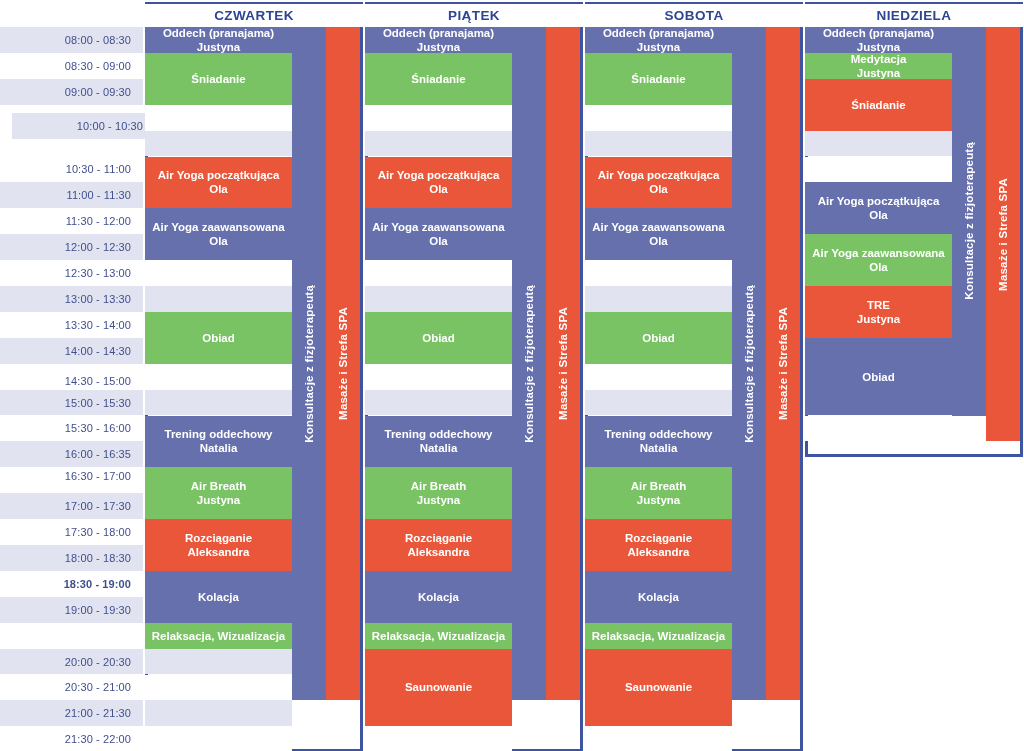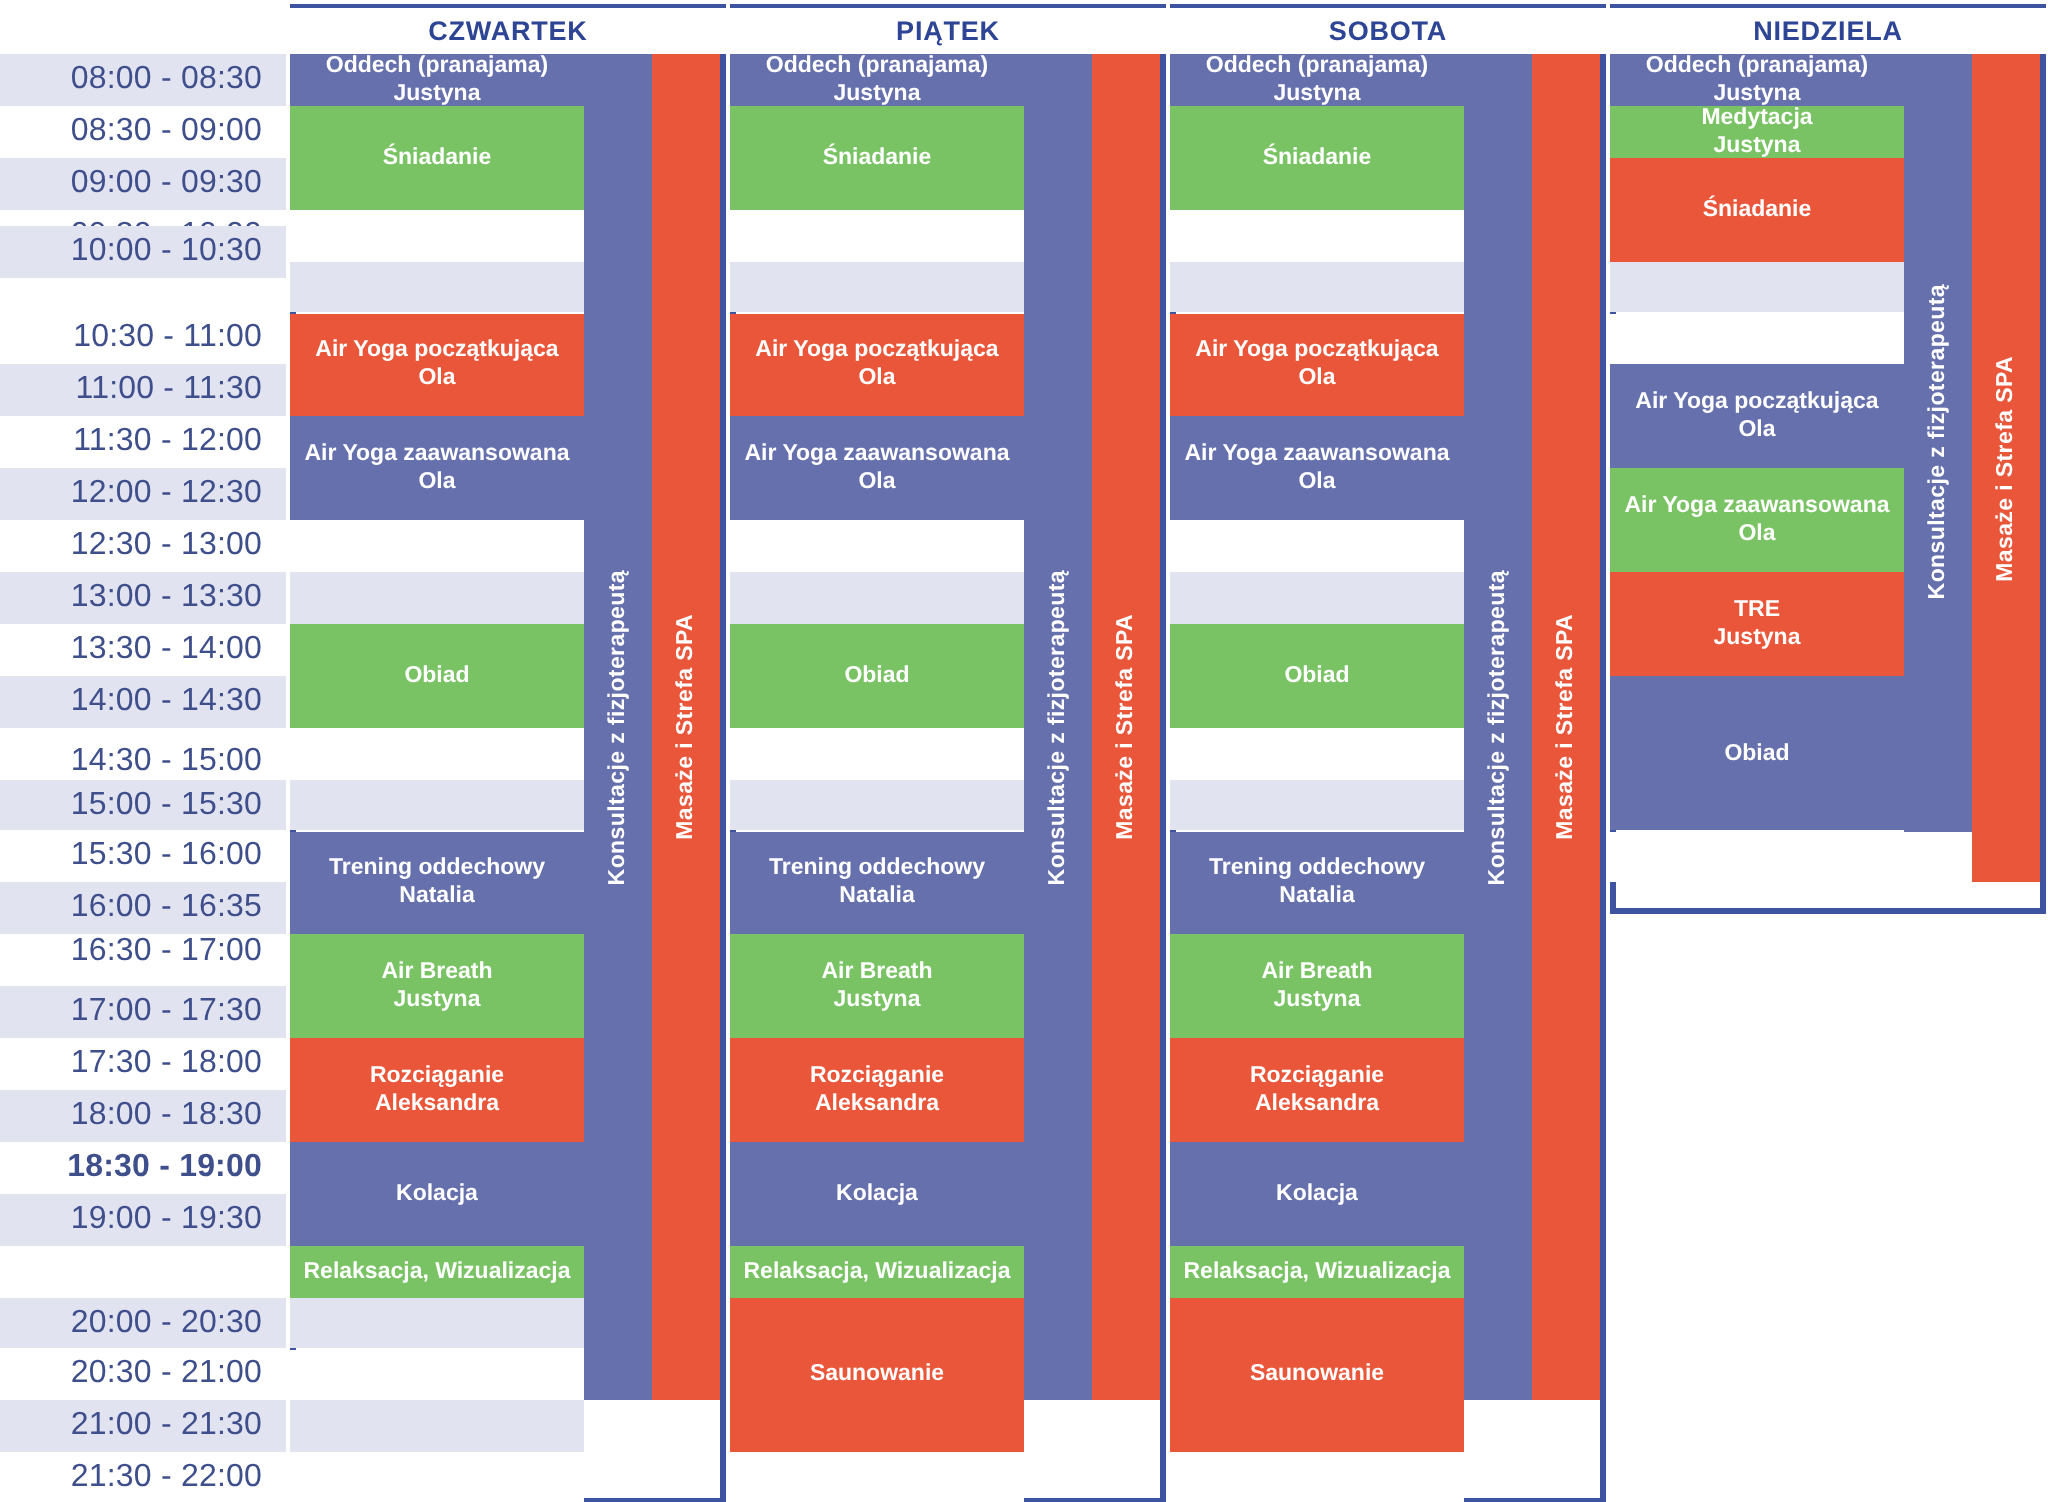--- a/index.html
+++ b/index.html
@@ -9,21 +9,21 @@
     font-family: "Liberation Sans", sans-serif;
     overflow: hidden;
   }
   #stage { position: relative; width: 1024px; height: 751px; }
 
   
   .time-col { position: absolute; left: 0; top: 0; width: 143px; height: 751px; }
   .time-row {
     position: absolute; left: 0; width: 143px;
     color: #3f4f8c;
-    font-size: 16px;
+    font-size: 11px;
     text-align: right;
     padding-right: 12px;
     display: flex; align-items: center; justify-content: flex-end;
     letter-spacing: .1px;
   }
   .time-row.alt { background: #e2e3f0; }
   .time-row.plain { background: #ffffff; }
 
   
   .day-col { position: absolute; top: 0; }
@@ -84,21 +84,21 @@
 </head>
 <body>
 
 <div id="stage">
 
   <div class="time-col">
       <div class="time-row alt" style="top: 27px; height: 25.9px;">08:00 - 08:30</div>
       <div class="time-row plain" style="top: 52.9px; height: 25.9px;">08:30 - 09:00</div>
       <div class="time-row alt" style="top: 78.8px; height: 25.9px;">09:00 - 09:30</div>
       <div class="time-row plain" style="top: 104.7px; height: 25.9px;">09:30 - 10:00</div>
-      <div class="time-row alt" style="top: 113px; height: 25.9px;">10:00 - 10:30</div>
+      <div class="time-row alt" style="top: 113px; height: 25.9px; margin-left: 12px;">10:00 - 10:30</div>
       <div class="time-row plain" style="top: 156.5px; height: 25.9px;">10:30 - 11:00</div>
       <div class="time-row alt" style="top: 182.4px; height: 25.9px;">11:00 - 11:30</div>
       <div class="time-row plain" style="top: 208.3px; height: 25.9px;">11:30 - 12:00</div>
       <div class="time-row alt" style="top: 234.2px; height: 25.9px;">12:00 - 12:30</div>
       <div class="time-row plain" style="top: 260.1px; height: 25.9px;">12:30 - 13:00</div>
       <div class="time-row alt" style="top: 286px; height: 25.9px;">13:00 - 13:30</div>
       <div class="time-row plain" style="top: 311.9px; height: 25.9px;">13:30 - 14:00</div>
       <div class="time-row alt" style="top: 337.8px; height: 25.9px;">14:00 - 14:30</div>
       <div class="time-row plain" style="top: 363.7px; height: 35px;">14:30 - 15:00</div>
       <div class="time-row alt" style="top: 389.6px; height: 25.9px;">15:00 - 15:30</div>

